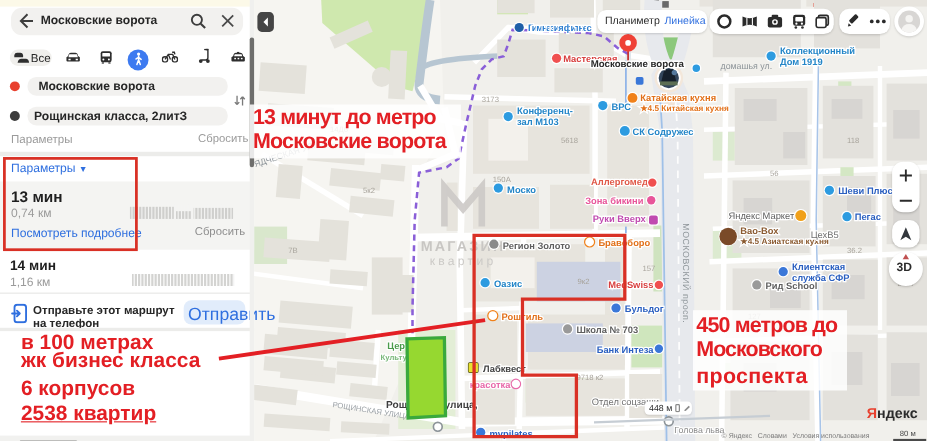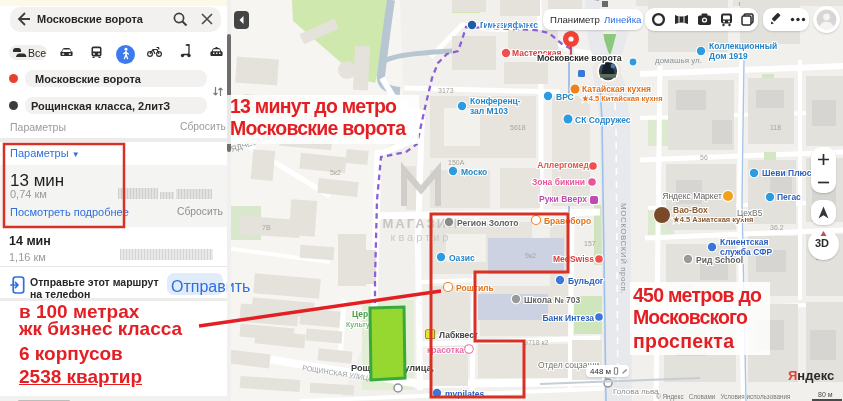--- a/index.html
+++ b/index.html
@@ -543,21 +543,21 @@
   <div class="abs" style="left:10px;top:121px;font-size:10.5px;color:#9b9b9b">Параметры</div>
 
   <div class="abs" style="left:180px;top:121px;font-size:10.3px;color:#9b9b9b">Сбросить</div>
 
   <div class="abs" style="left:0;top:138px;width:231px;height:4px;background:#ececea"></div>
 
   <div class="abs" style="left:10px;top:147px;font-size:11px;color:#2f6fdf">Параметры <span style="font-size:8px">▼</span></div>
 
   <div class="abs" style="left:0;top:165px;width:231px;height:62px;background:#f4f4f2"></div>
 
-  <div class="abs" style="left:10px;top:171px;font-size:17px;font-weight:normal;color:#1f1f1f">13 мин</div>
+  <div class="abs" style="left:10px;top:171px;font-size:14px;font-weight:bold;color:#1f1f1f">13 мин</div>
 
   <div class="abs" style="left:10px;top:188px;font-size:11px;color:#9b9b9b">0,74 км</div>
 
   <svg class="abs" style="left:118px;top:186px" width="94" height="13" viewBox="0 0 94 13">
     <g fill="#cfcfcd">
           <rect x="0" y="2" width="40" height="11"></rect>
           <rect x="42" y="6" width="14" height="7"></rect>
           <rect x="58" y="3" width="36" height="10"></rect>
         </g>
     <g stroke="#f4f4f3" stroke-width="1">

